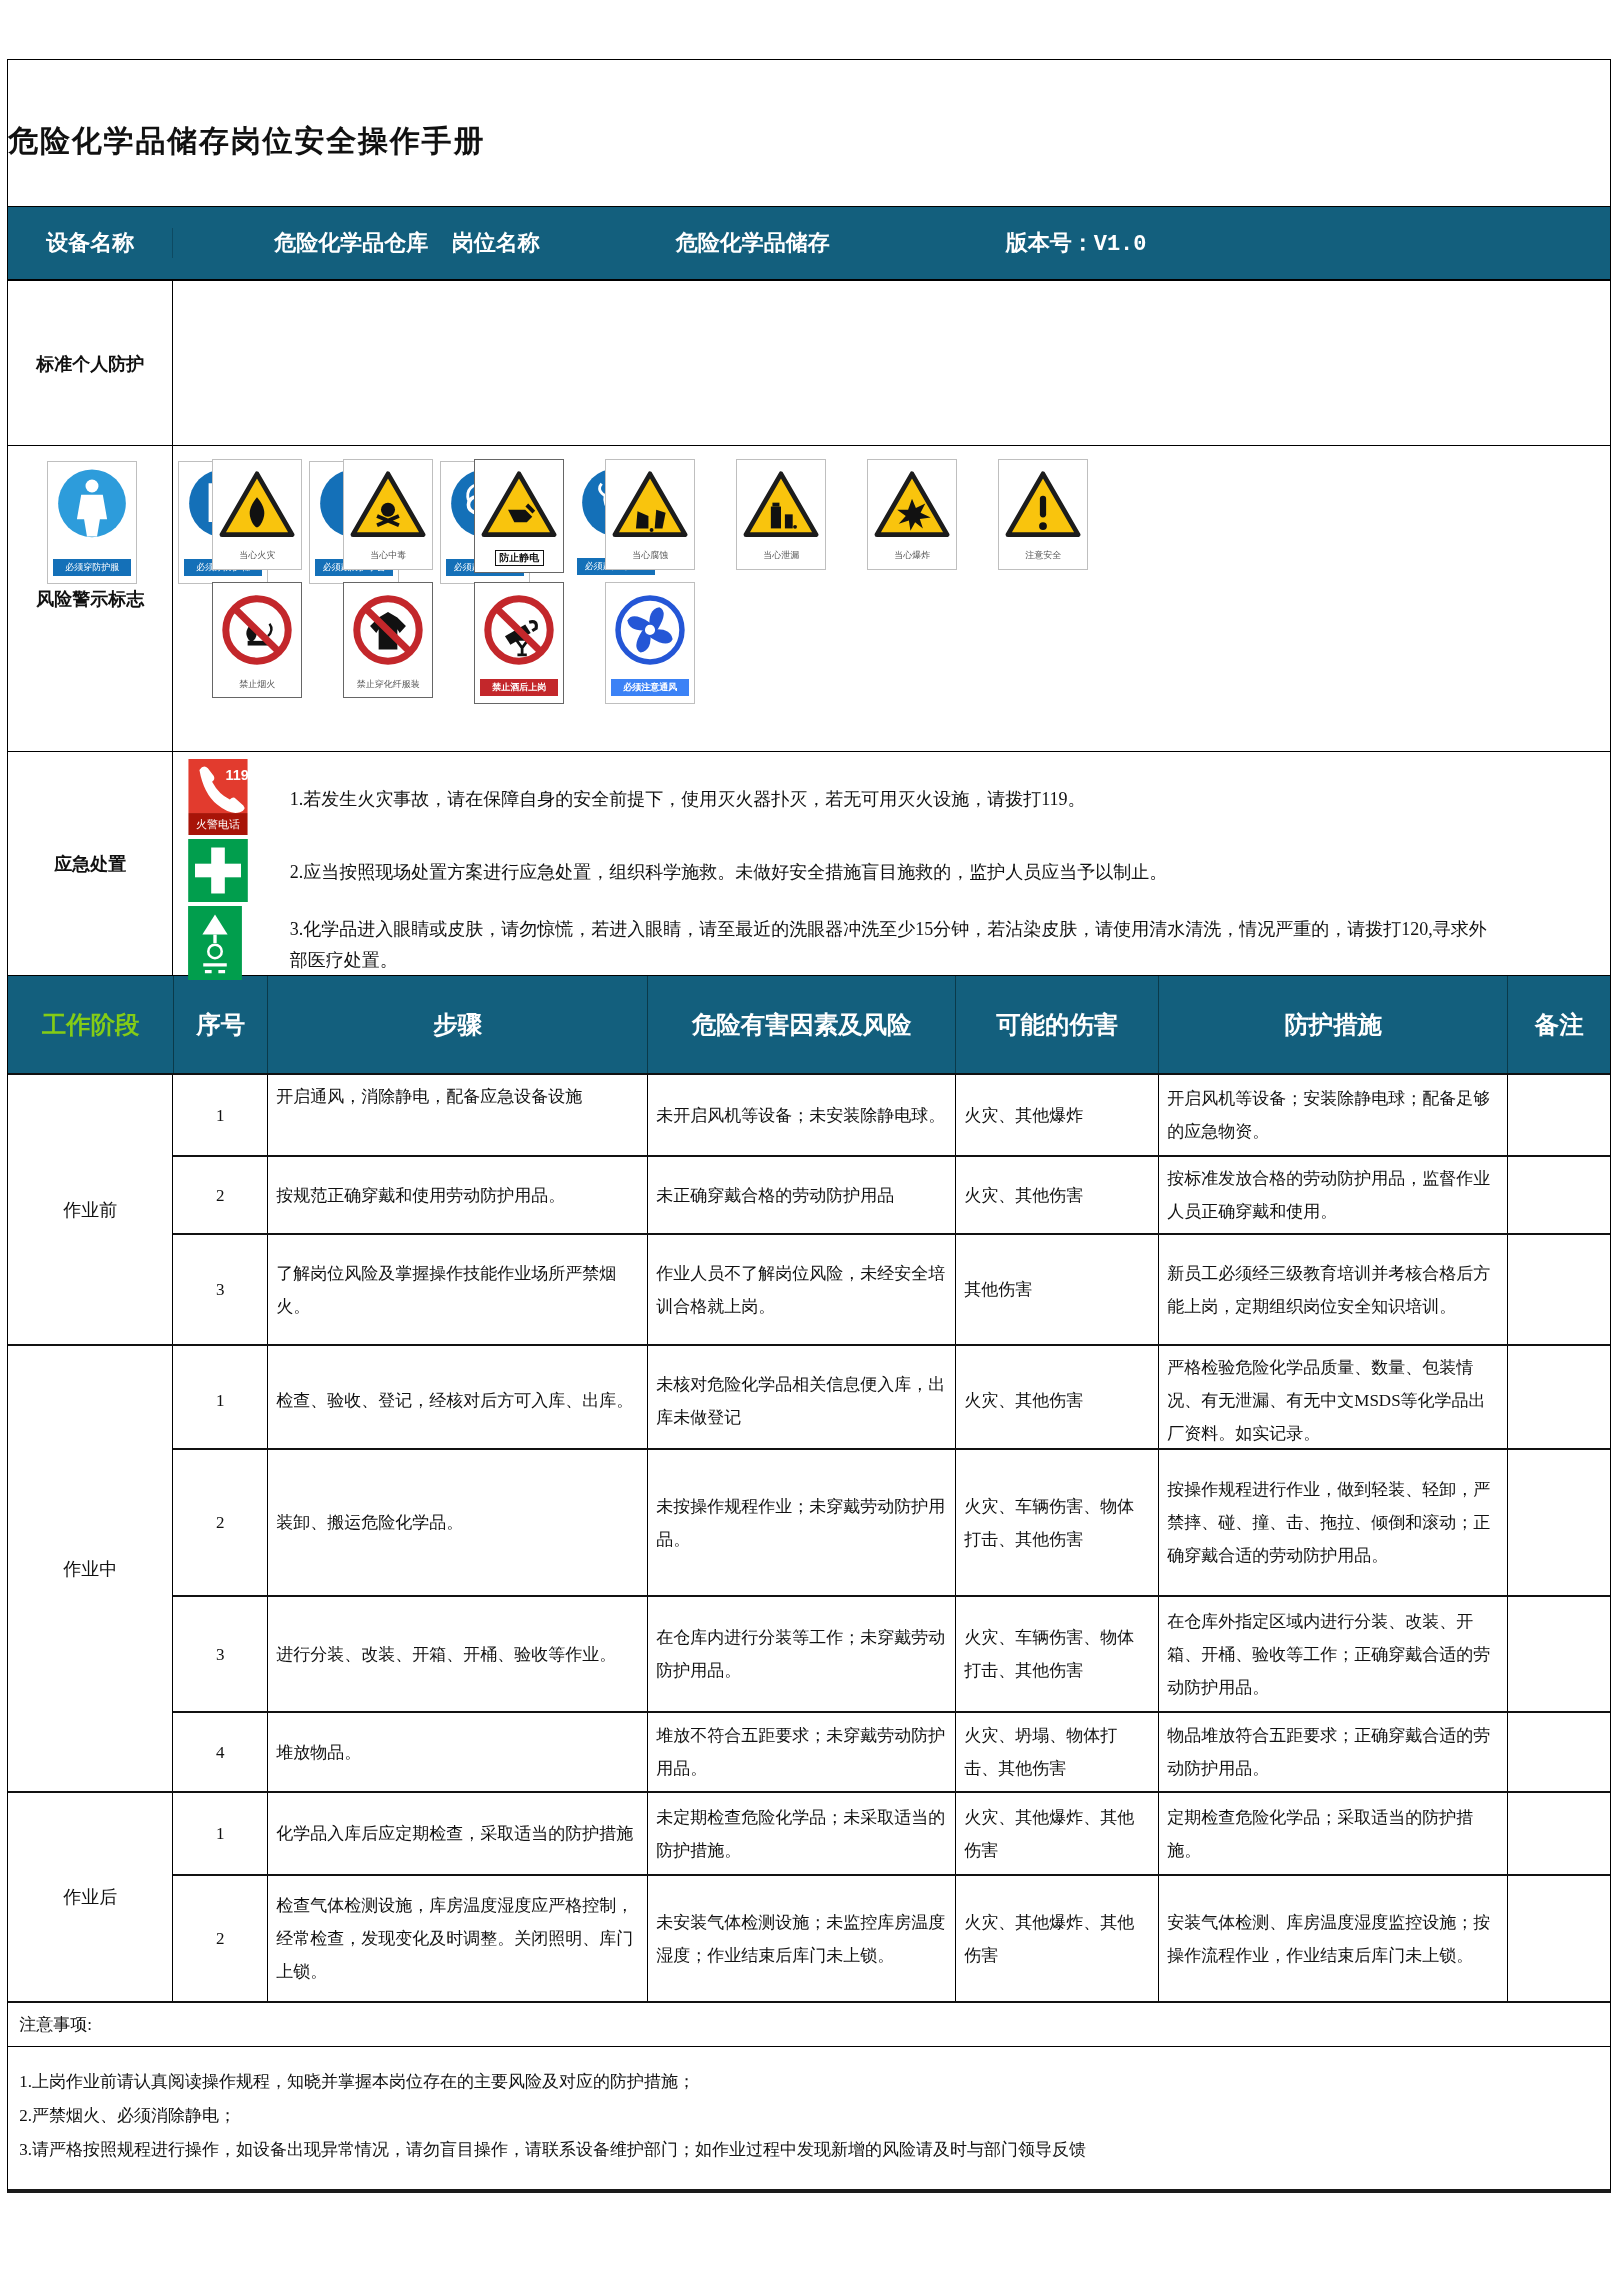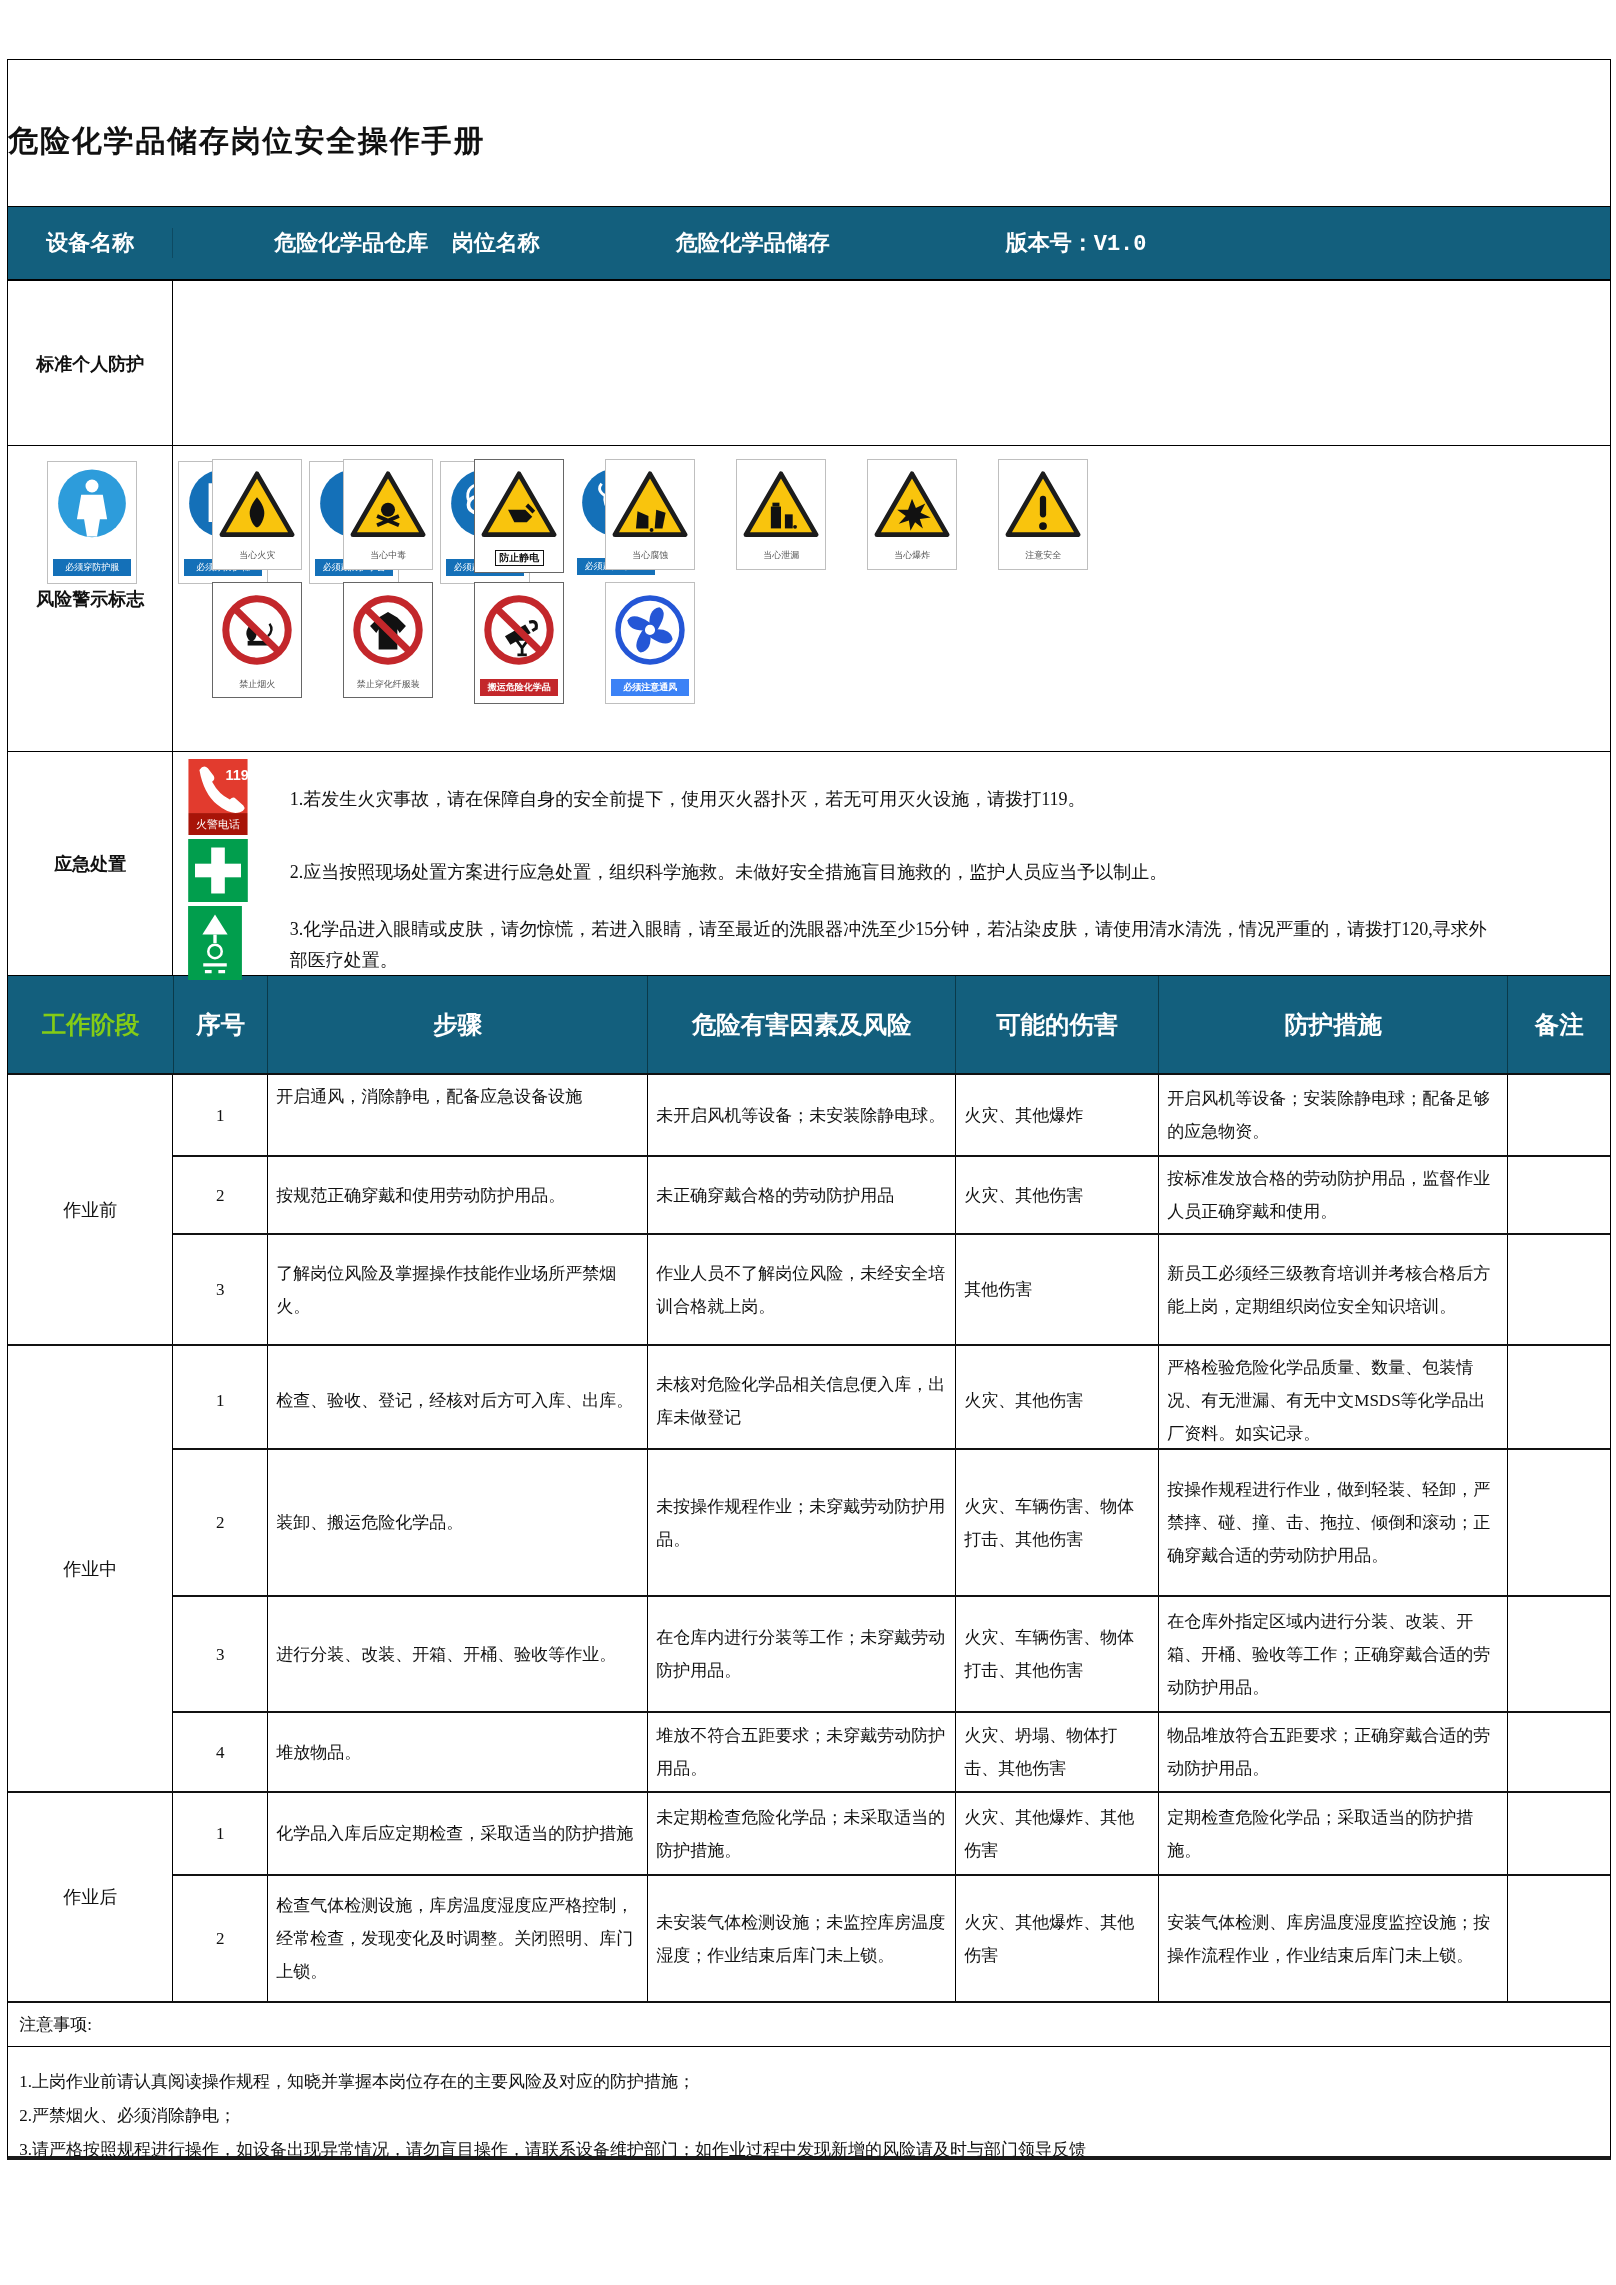--- a/index.html
+++ b/index.html
@@ -61,21 +61,21 @@
   .trow + .trow{border-top:2.7px solid #111;}
   .c{box-sizing:border-box;padding:5.4px 8.1px;font-size:17px;line-height:33px;
      display:flex;align-items:center;}
   .c + .c{border-left:0.9px solid #000;}
   .c.num{justify-content:center;}
   .h88{height:80px;} .h86{height:78px;} .h123{height:111px;} .h113{height:102px;}
   .h162{height:147px;} .h128{height:116px;} .h90{height:81px;} .h140{height:127px;}
   
   .notes-label{height:45px;border-top:2.7px solid #111;display:flex;align-items:center;
                padding-left:11px;font-size:17px;box-sizing:border-box;}
-  .notes-box{height:110px;border-top:1.8px solid #000;box-sizing:border-box;padding:18px 11px 8px;}
+  .notes-box{height:143px;border-top:1.8px solid #000;box-sizing:border-box;padding:18px 11px 8px;}
   .note-line{font-size:17px;line-height:34px;}
 </style>
 </head>
 <body>
 
 <div class="doc">
 
   <div class="row title-row">
     <div class="doc-title">危险化学品储存岗位安全操作手册</div>
   </div>
@@ -250,21 +250,21 @@
         <div class="sign card-dark">
           <span>
               <svg width="78" height="85" viewBox="0 0 100 108">
                 <path d="M32 60 l26-15 7 11 -26 15z" fill="#111"></path>
                 <path d="M63 42 q11-3 9 8 l-5 3" fill="none" stroke="#111" stroke-width="4"></path>
                 <path d="M46 64 h16 l-8 11z M54 75 v9 M48 84 h12" stroke="#111" stroke-width="3.5" fill="none"></path>
                 <circle cx="50" cy="52" r="40" fill="none" stroke="#C3272B" stroke-width="9"></circle>
                 <line x1="23" y1="26" x2="77" y2="79" stroke="#C3272B" stroke-width="9"></line>
               </svg>
             </span>
-          <div class="slabel lbl-red">搬运危险化学品</div>
+          <div class="slabel lbl-red">禁止酒后上岗</div>
         </div>
         <div class="sign">
           <span>
               <svg width="78" height="85" viewBox="0 0 100 108">
                 <circle cx="50" cy="52" r="41" fill="none" stroke="#2456D6" stroke-width="7"></circle>
                 <g fill="#2456D6">
                   <path d="M50 52 q-4-26 12-29 q12 6-2 28z"></path>
                   <path d="M50 52 q26-4 29 12 q-6 12-28-2z"></path>
                   <path d="M50 52 q4 26-12 29 q-12-6 2-28z"></path>
                   <path d="M50 52 q-26 4-29-12 q6-12 28 2z"></path>

